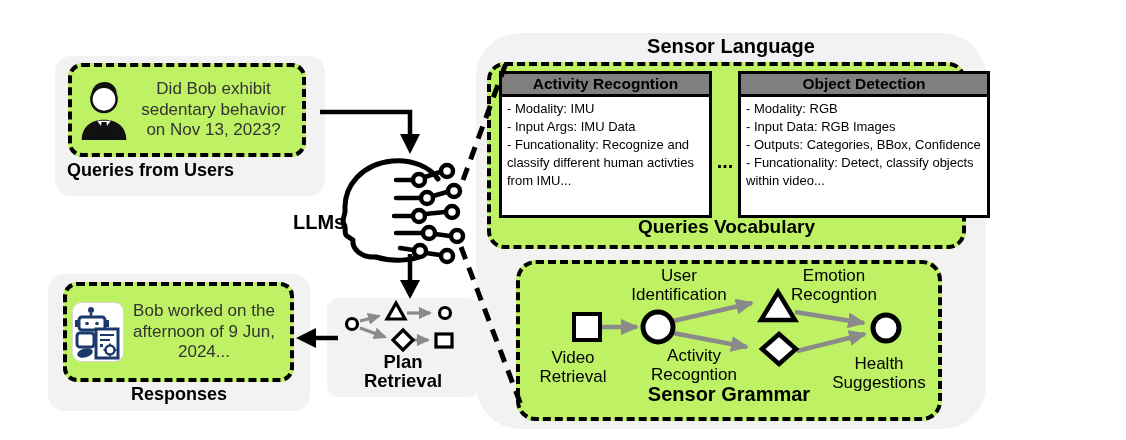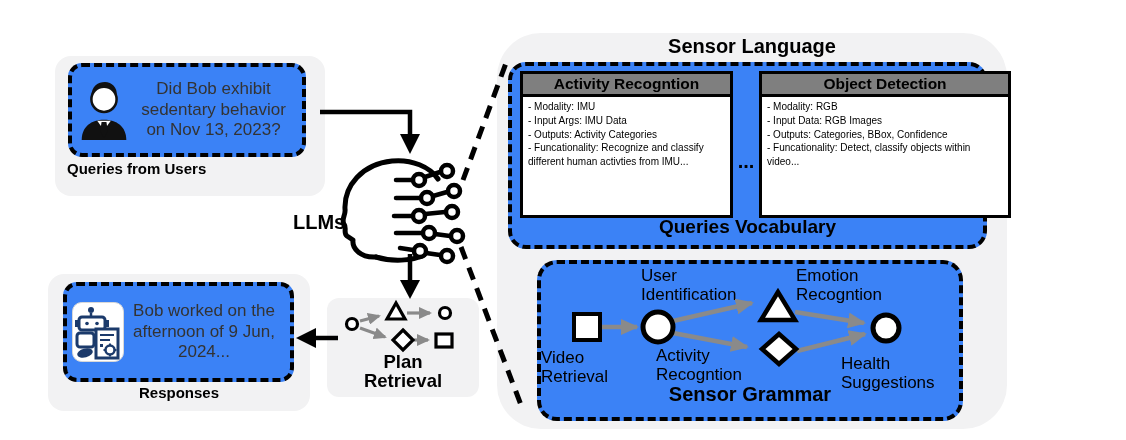--- a/index.html
+++ b/index.html
@@ -1,28 +1,28 @@
 <!DOCTYPE html>
 <html><head>
 <meta charset="utf-8">
 <style>
   html,body{margin:0;padding:0;background:#fff;}
   .canvas{position:relative;width:1126px;height:440px;background:#fff;overflow:hidden;
           font-family:"Liberation Sans",sans-serif;color:#000;}
   .panel{position:absolute;background:#f2f2f3;border-radius:16px;}
-  .dashed-box{position:absolute;background:#3b82f6;border:4px dashed #000;border-radius:16px;box-sizing:border-box;}
+  .dashed-box{position:absolute;background:#bef264;border:4px dashed #000;border-radius:16px;box-sizing:border-box;}
   .flexrow{display:flex;align-items:center;}
-  .bold-label{position:absolute;font-weight:bold;font-size:15px;color:#000;white-space:nowrap;}
+  .bold-label{position:absolute;font-weight:bold;font-size:18px;color:#000;white-space:nowrap;}
   .body-text{font-size:17px;line-height:1.2;color:#333;text-align:center;}
   .big-title{position:absolute;left:0;right:0;text-align:center;font-weight:bold;font-size:20px;color:#000;}
   .tool-card{position:absolute;border:3px solid #000;background:#fff;box-sizing:border-box;}
   .tool-card-header{background:#7f7f7f;border-bottom:3px solid #000;text-align:center;
                     font-weight:bold;font-size:15.5px;padding:1px 0;color:#000;}
-  .tool-card-body{padding:3px 4px 0 5px;font-size:10px;line-height:1.38;color:#000;}
-  .graph-label{position:absolute;font-size:17px;line-height:1.12;color:#000;}
+  .tool-card-body{padding:3px 4px 0 5px;font-size:13px;line-height:1.38;color:#000;}
+  .graph-label{position:absolute;font-size:17px;line-height:1.12;text-align:center;color:#000;}
   .overlay{position:absolute;left:0;top:0;pointer-events:none;}
 </style>
 </head>
 <body>
 <div class="canvas">
 
 <div class="panel" style="left:55px;top:56px;width:270px;height:140px;">
   <div class="dashed-box flexrow" style="left:13px;top:7px;width:238px;height:94px;border-radius:14px;">
     <svg width="50" height="64" viewBox="0 0 50 66" style="margin-left:7px;flex:none;">
       <path d="M12,19 C12,8 19,4 26,4 C33,4 39,10 38,17 C32,11 24,10 18,14 C15,16 13,17 12,19 Z" fill="#111"></path>
@@ -66,30 +66,29 @@
             <line x1="38" y1="52" x2="38" y2="54.5"></line>
         <line x1="31.5" y1="48" x2="34" y2="48"></line>
             <line x1="42" y1="48" x2="44.5" y2="48"></line>
       </g>
     </svg>
     <div class="body-text" style="flex:1;padding:0 8px 0 2px;">Bob worked on the afternoon of 9 Jun, 2024...</div>
   </div>
   <div class="bold-label" style="left:0;right:0;top:110px;text-align:center;">Responses</div>
 </div>
 
-<div class="panel" style="left:497px;top:33px;width:510px;height:396px;border-radius:44px;">
+<div class="panel" style="left:476px;top:33px;width:510px;height:396px;border-radius:44px;">
   <div class="big-title" style="top:2px;">Sensor Language</div>
 
   <div class="dashed-box" style="left:11px;top:29px;width:479px;height:187px;border-radius:18px;">
     <div class="tool-card" style="left:8px;top:5px;width:213px;height:147px;">
       <div class="tool-card-header">Activity Recogntion</div>
       <div class="tool-card-body">
         <div>- Modality: IMU</div>
         <div>- Input Args: IMU Data</div>
-        <div>- Outputs: Activity Categories</div>
         <div>- Funcationality: Recognize and classify different human activties from IMU...</div>
       </div>
     </div>
     <div style="position:absolute;left:219px;top:84px;width:30px;text-align:center;font-weight:bold;font-size:20px;">...</div>
     <div class="tool-card" style="left:247px;top:5px;width:252px;height:147px;">
       <div class="tool-card-header">Object Detection</div>
       <div class="tool-card-body">
         <div>- Modality: RGB</div>
         <div>- Input Data: RGB Images</div>
         <div>- Outputs: Categories, BBox, Confidence</div>

